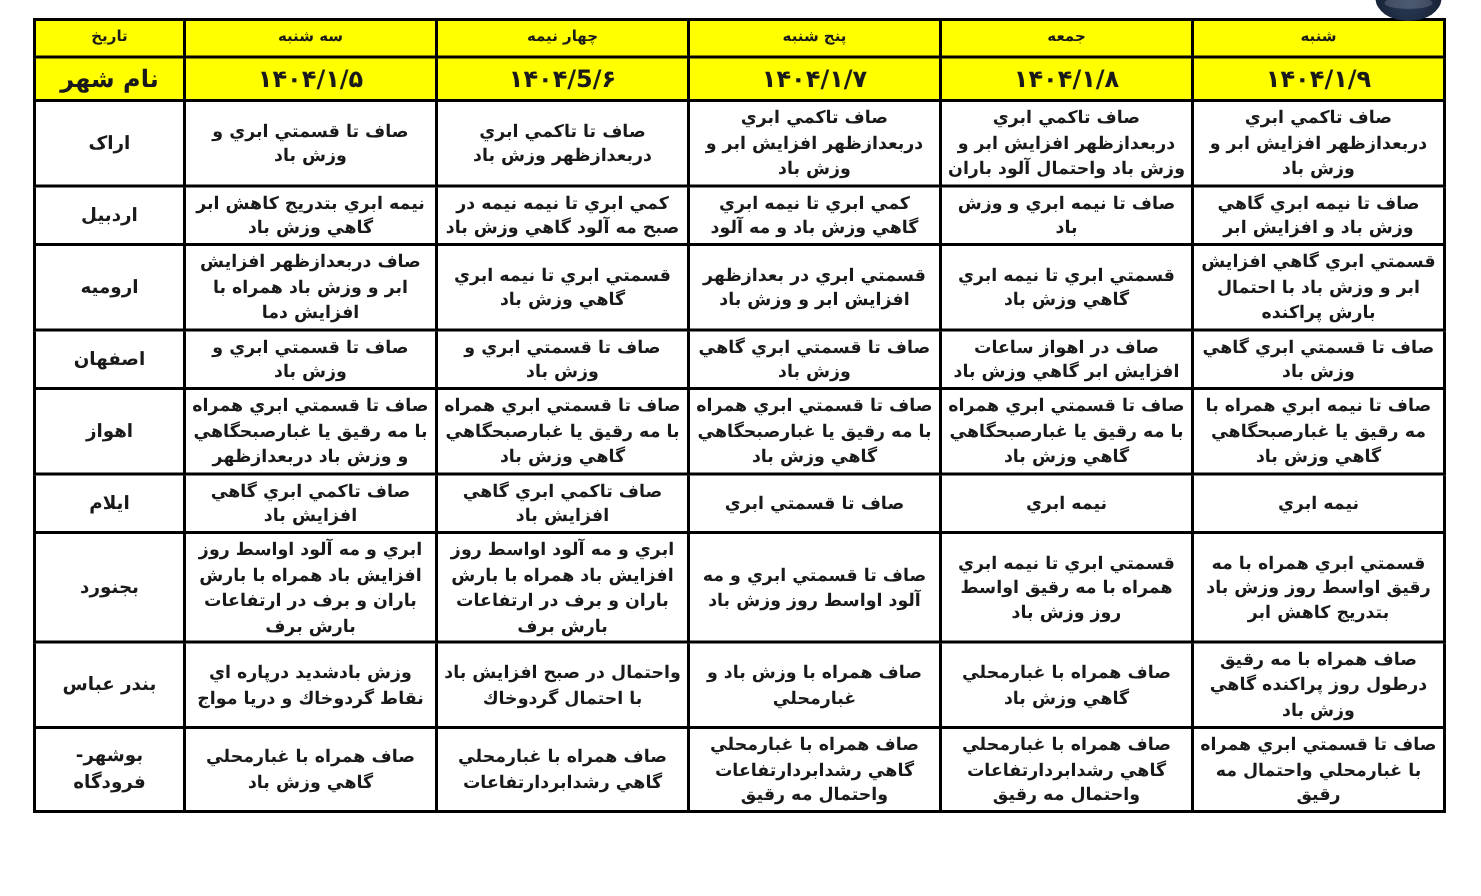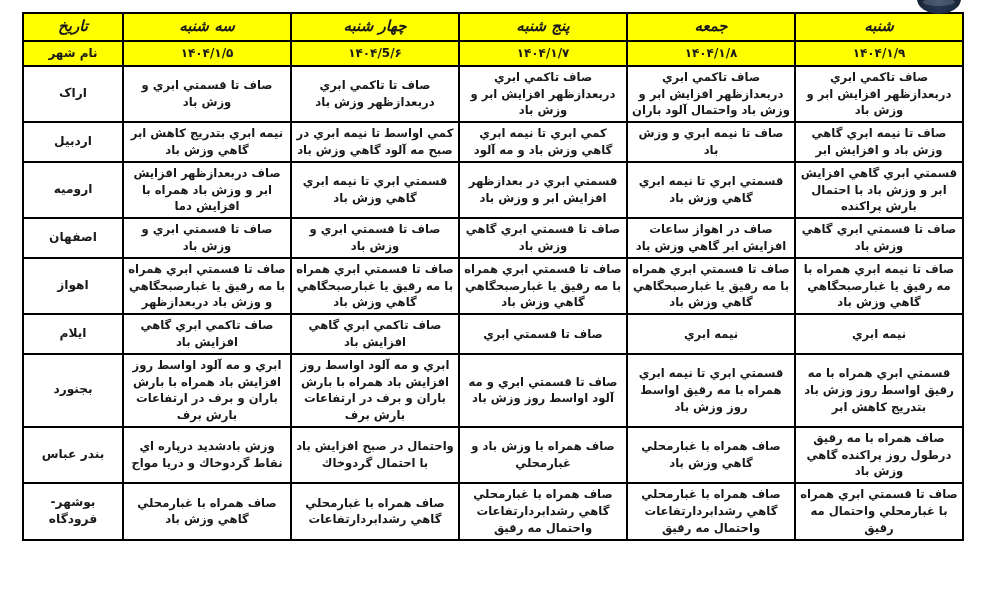--- a/index.html
+++ b/index.html
@@ -68,22 +68,22 @@
     word-wrap: break-word;
   }
 
   
   tr.head-day th,
   tr.head-date th {
     background: #ffff00;
     color: #1a1a1a;
     height: 19px;
   }
-  tr.head-day th { font-size: 15px; font-style: italic; }
-  tr.head-date th { font-size: 12px; letter-spacing: 0.2px; margin-left: 12px; }
+  tr.head-day th { font-size: 10px; }
+  tr.head-date th { font-size: 16px; letter-spacing: 0.2px; margin-left: 12px; }
 
   th.corner-day,
   th.corner-date {
     background: #ffff00;
     font-size: 9.5px;
   }
 
   
   tbody td {
     font-size: 11.6px;
@@ -112,21 +112,21 @@
         <col class="c-day">
       <col class="c-day">
         <col class="c-day">
         <col class="c-city">
     </colgroup>
     <thead>
       <tr class="head-day">
         <th>شنبه</th>
         <th>جمعه</th>
         <th>پنج شنبه</th>
-        <th>چهار شنبه</th>
+        <th>چهار نيمه</th>
         <th>سه شنبه</th>
         <th class="corner-day">تاریخ</th>
       </tr>
       <tr class="head-date">
         <th>۱۴۰۴/۱/۹</th>
         <th>۱۴۰۴/۱/۸</th>
         <th>۱۴۰۴/۱/۷</th>
         <th>۱۴۰۴/5/۶</th>
         <th>۱۴۰۴/۱/۵</th>
         <th class="corner-date">نام شهر</th>
@@ -138,21 +138,21 @@
           <td>صاف تاكمي ابري دربعدازظهر افزايش ابر و وزش باد واحتمال آلود باران</td>
           <td>صاف تاكمي ابري دربعدازظهر افزايش ابر و وزش باد</td>
           <td>صاف تا تاكمي ابري دربعدازظهر وزش باد</td>
           <td>صاف تا قسمتي ابري و وزش باد</td>
           <td class="city">اراک</td>
         </tr>
         <tr>
           <td>صاف تا نيمه ابري گاهي وزش باد و افزايش ابر</td>
           <td>صاف تا نيمه ابري و وزش باد</td>
           <td>كمي ابري تا نيمه ابري گاهي وزش باد و مه آلود</td>
-          <td>كمي اواسط تا نيمه ابري در صبح مه آلود گاهي وزش باد</td>
+          <td>كمي ابري تا نيمه نيمه در صبح مه آلود گاهي وزش باد</td>
           <td>نيمه ابري بتدريج كاهش ابر گاهي وزش باد</td>
           <td class="city">اردبیل</td>
         </tr>
         <tr>
           <td>قسمتي ابري گاهي افزايش ابر و وزش باد با احتمال بارش پراكنده</td>
           <td>قسمتي ابري تا نيمه ابري گاهي وزش باد</td>
           <td>قسمتي ابري در بعدازظهر افزايش ابر و وزش باد</td>
           <td>قسمتي ابري تا نيمه ابري گاهي وزش باد</td>
           <td>صاف دربعدازظهر افزايش ابر و وزش باد همراه با افزايش دما</td>
           <td class="city">ارومیه</td>

